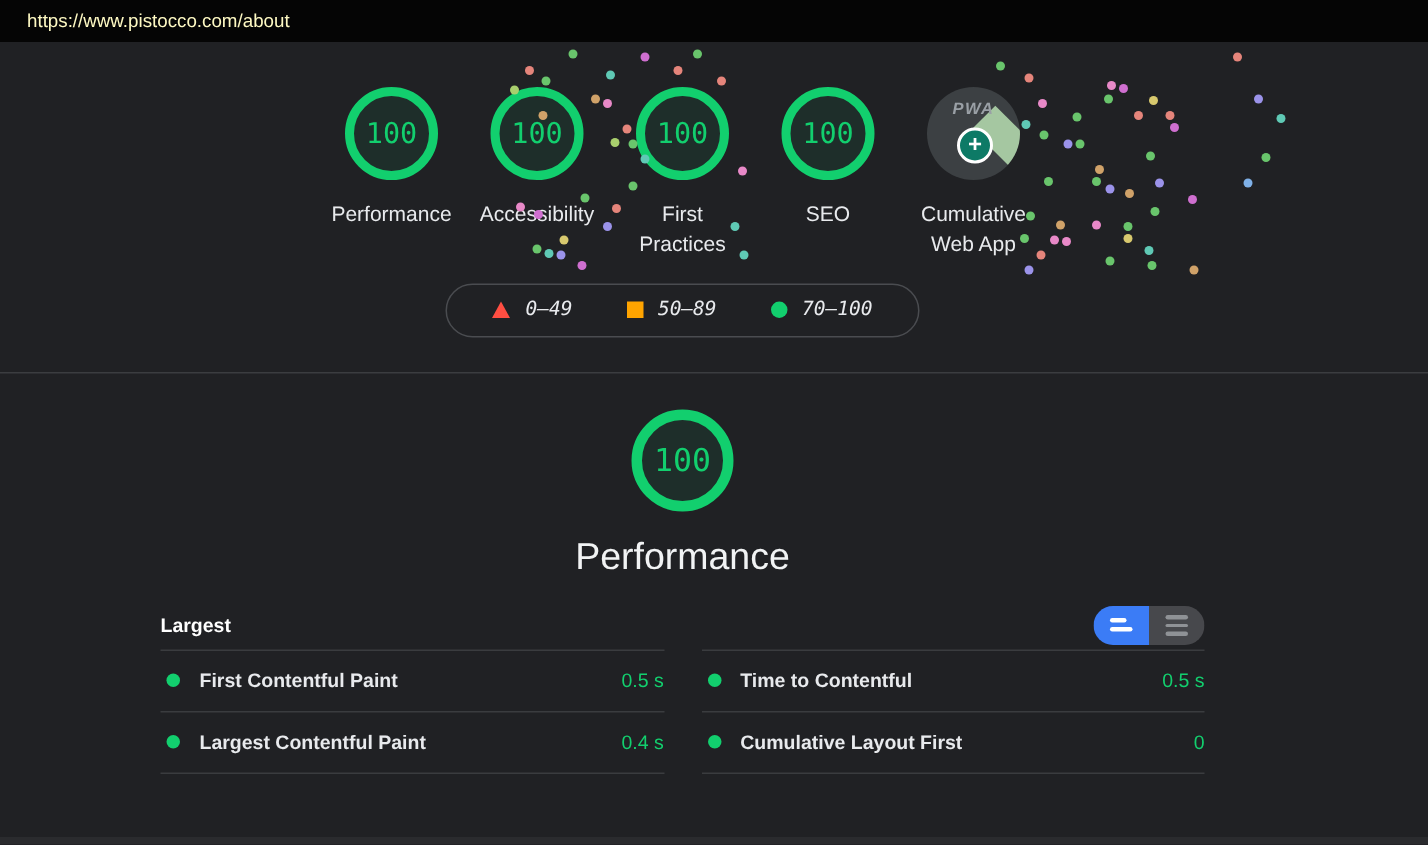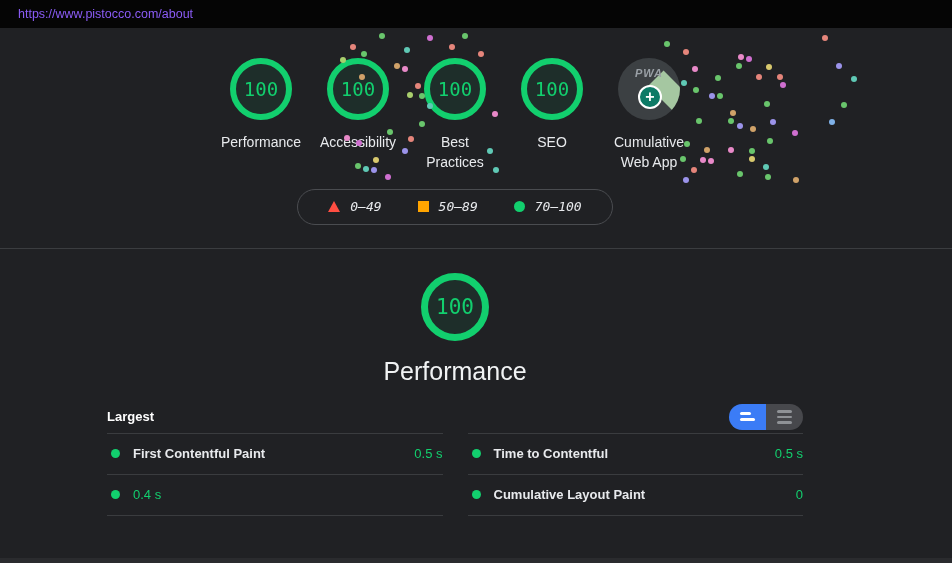--- a/index.html
+++ b/index.html
@@ -14,21 +14,21 @@
     background:var(--bg);
     font-family:"Liberation Sans",sans-serif;color:var(--text);
   }
   .mono{font-family:"DejaVu Sans Mono",monospace;}
 
   
   .url-bar{
     height:28px;background:var(--topbar);display:flex;align-items:center;
     padding-left:18px;
   }
-  .url-bar a{color:#8b5cf6;font-size:12.5px;text-decoration:none;}
+  .url-bar a{color:#fef9c3;font-size:12.5px;text-decoration:none;}
 
   
   .score-header{position:relative;height:221px;border-bottom:1px solid var(--divider);}
   .content{width:696px;margin-left:107px;position:relative;}
   .confetti-layer{position:absolute;inset:0;pointer-events:none;z-index:5;}
   .confetti-dot{position:absolute;width:6px;height:6px;border-radius:50%;}
 
   .gauges-row{display:flex;justify-content:center;padding-top:30px;}
   .gauge-wrap{width:97px;display:flex;flex-direction:column;align-items:center;cursor:pointer;}
   .gauge-ring{
@@ -147,21 +147,21 @@
         <div class="gauge-wrap">
     <div class="gauge-ring">
       <span class="gauge-score mono">100</span>
     </div>
     <div class="gauge-label">Accessibility</div>
   </div>
         <div class="gauge-wrap">
     <div class="gauge-ring">
       <span class="gauge-score mono">100</span>
     </div>
-    <div class="gauge-label">Best Practices</div>
+    <div class="gauge-label">First Practices</div>
   </div>
         <div class="gauge-wrap">
     <div class="gauge-ring">
       <span class="gauge-score mono">100</span>
     </div>
     <div class="gauge-label">SEO</div>
   </div>
         <div class="gauge-wrap">
     <div class="pwa-circle">
       <div class="pwa-ribbon"></div>
@@ -291,32 +291,33 @@
 
     <div class="metrics-grid">
       <div class="metrics-col">
           <div class="metric-row">
     <span class="metric-dot"></span>
     <span class="metric-label">First Contentful Paint</span>
     <span class="metric-value">0.5 s</span>
   </div>
           <div class="metric-row">
     <span class="metric-dot"></span>
+    <span class="metric-label">Largest Contentful Paint</span>
     <span class="metric-value">0.4 s</span>
   </div>
         </div>
       <div class="metrics-col">
           <div class="metric-row">
     <span class="metric-dot"></span>
     <span class="metric-label">Time to Contentful</span>
     <span class="metric-value">0.5 s</span>
   </div>
           <div class="metric-row">
     <span class="metric-dot"></span>
-    <span class="metric-label">Cumulative Layout Paint</span>
+    <span class="metric-label">Cumulative Layout First</span>
     <span class="metric-value">0</span>
   </div>
         </div>
     </div>
   </div>
 </section>
 
 <div class="bottom-strip"></div>
 
 </body></html>

